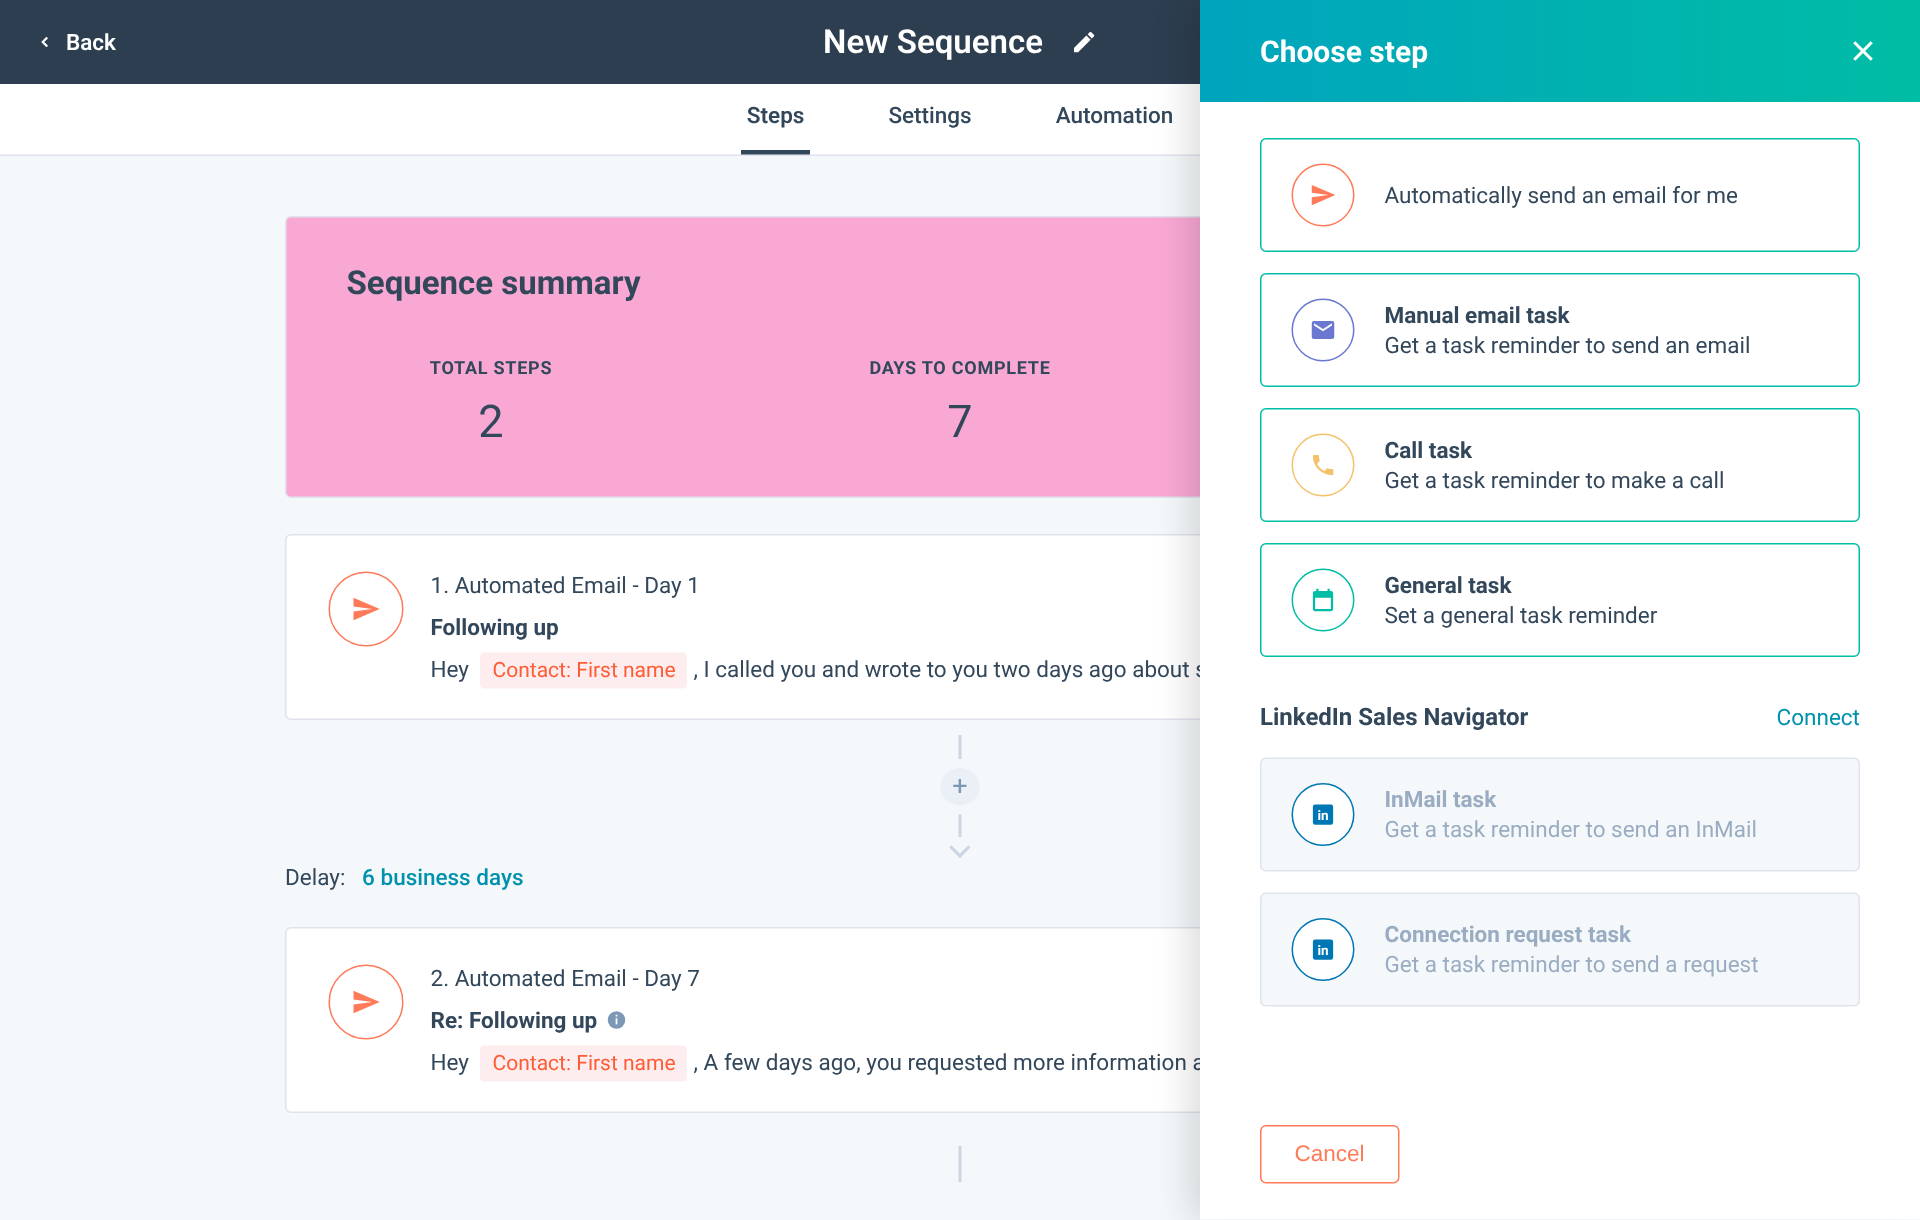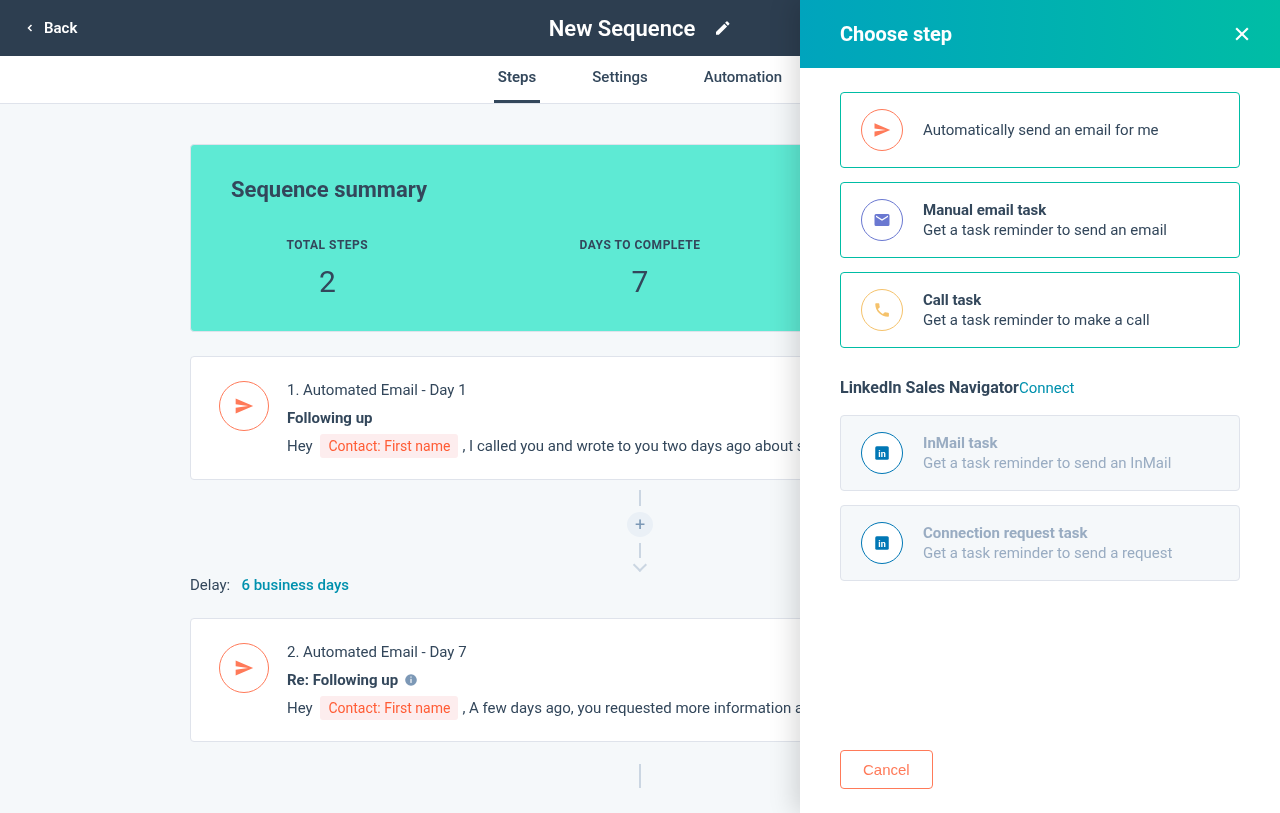--- a/index.html
+++ b/index.html
@@ -8,21 +8,21 @@
   .back-btn { display: flex; align-items: center; color: #fff; font-size: 15px; font-weight: 600; margin-left: 24px; cursor: pointer; gap: 8px; }
   .back-btn svg { width: 12px; height: 12px; }
   .title-wrap { position: absolute; left: 50%; transform: translateX(-50%); display: flex; align-items: center; gap: 18px; }
   .title { color: #fff; font-size: 22px; font-weight: 600; }
   .pencil { width: 18px; height: 18px; color: #fff; cursor: pointer; }
   .tabs { height: 48px; background: #fff; border-bottom: 1px solid #dfe3eb; display: flex; align-items: flex-end; justify-content: center; gap: 48px; padding-bottom: 0; }
   .tab { font-size: 15px; color: #33475b; padding: 14px 4px 14px 4px; cursor: pointer; font-weight: 500; border-bottom: 3px solid transparent; }
   .tab.active { color: #33475b; font-weight: 600; border-bottom: 3px solid #33475b; }
   .content { padding: 40px 0 0 0; height: calc(100% - 104px); overflow: hidden; }
   .centered { width: 900px; margin: 0 auto; }
-  .card { background: #5eead4; border: 1px solid #dfe3eb; border-radius: 4px; padding: 32px 40px; }
+  .card { background: #f9a8d4; border: 1px solid #dfe3eb; border-radius: 4px; padding: 32px 40px; }
   .summary-title { font-size: 22px; font-weight: 700; color: #33475b; margin-bottom: 36px; }
   .stats { display: flex; gap: 120px; }
   .stat { text-align: center; }
   .stat-label { font-size: 12px; font-weight: 700; letter-spacing: 0.5px; color: #33475b; margin-bottom: 12px; }
   .stat-value { font-size: 30px; font-weight: 400; color: #33475b; }
   .step-card { background: #fff; border: 1px solid #dfe3eb; border-radius: 4px; padding: 24px 28px; margin-top: 24px; display: flex; gap: 18px; }
   .step-icon { width: 50px; height: 50px; border: 1.5px solid #ff7a59; border-radius: 50%; display: flex; align-items: center; justify-content: center; color: #ff7a59; flex-shrink: 0; }
   .step-body .step-num { color: #33475b; font-size: 15px; margin-bottom: 10px; }
   .step-body .step-subject { font-weight: 700; font-size: 15px; color: #33475b; margin-bottom: 10px; display: flex; align-items: center; gap: 6px; }
   .info-icon { width: 14px; height: 14px; color: #7c98b6; }
@@ -43,21 +43,21 @@
   .option.disabled { border: 1px solid #dfe3eb; background: #f5f8fa; cursor: not-allowed; }
   .opt-icon { width: 42px; height: 42px; border-radius: 50%; display: flex; align-items: center; justify-content: center; flex-shrink: 0; }
   .opt-icon.orange { border: 1.5px solid #ff7a59; color: #ff7a59; }
   .opt-icon.purple { border: 1.5px solid #6a78d1; color: #6a78d1; }
   .opt-icon.gold { border: 1.5px solid #f5c26b; color: #f5c26b; }
   .opt-icon.teal { border: 1.5px solid #00bda5; color: #00bda5; }
   .opt-icon.blue { border: 1.5px solid #0077b5; color: #0077b5; background:#fff; }
   .opt-text .opt-title { font-weight: 700; font-size: 15px; color: #33475b; margin-bottom: 2px; }
   .opt-text .opt-desc { font-size: 15px; color: #33475b; }
   .option.disabled .opt-title, .option.disabled .opt-desc { color: #99acc2; }
-  .linkedin-row { display: flex; align-items: center; margin: 30px 0 18px 0; }
+  .linkedin-row { display: flex; justify-content: space-between; align-items: center; margin: 30px 0 18px 0; }
   .linkedin-title { font-weight: 700; font-size: 16px; color: #33475b; }
   .connect-link { color: #0091ae; font-weight: 400; font-size: 15px; cursor: pointer; }
   .panel-footer { padding: 20px 40px 24px 40px; }
   .cancel-btn { border: 1px solid #ff7a59; color: #ff7a59; background: #fff; padding: 10px 22px; border-radius: 4px; font-size: 15px; font-weight: 500; cursor: pointer; }
   svg { display: block; }
 </style>
 </head>
 <body>
 
 <div class="topbar">
@@ -198,20 +198,31 @@
         <svg width="18" height="18" viewBox="0 0 24 24" fill="currentColor">
             <path d="M6.6 10.8c1.4 2.8 3.8 5.1 6.6 6.6l2.2-2.2c.3-.3.7-.4 1-.2 1.2.4 2.5.6 3.8.6.6 0 1 .4 1 1V20c0 .6-.4 1-1 1C10.6 21 3 13.4 3 4c0-.6.4-1 1-1h3.4c.6 0 1 .4 1 1 0 1.3.2 2.6.6 3.8.1.4 0 .8-.2 1l-2.2 2z"></path>
           </svg>
       </div>
       <div class="opt-text">
         <div class="opt-title">Call task</div>
         <div class="opt-desc">Get a task reminder to make a call</div>
       </div>
     </div>
 
+    <div class="option">
+      <div class="opt-icon teal">
+        <svg width="18" height="18" viewBox="0 0 24 24" fill="currentColor">
+            <path d="M19 4h-1V2h-2v2H8V2H6v2H5a2 2 0 00-2 2v14a2 2 0 002 2h14a2 2 0 002-2V6a2 2 0 00-2-2zm0 16H5V10h14v10z"></path>
+          </svg>
+      </div>
+      <div class="opt-text">
+        <div class="opt-title">General task</div>
+        <div class="opt-desc">Set a general task reminder</div>
+      </div>
+    </div>
 
     <div class="linkedin-row">
       <span class="linkedin-title">LinkedIn Sales Navigator</span>
       <span class="connect-link">Connect</span>
     </div>
 
     <div class="option disabled">
       <div class="opt-icon blue">
         <svg width="18" height="18" viewBox="0 0 24 24" fill="currentColor">
             <rect x="3" y="3" width="18" height="18" rx="2"></rect>

